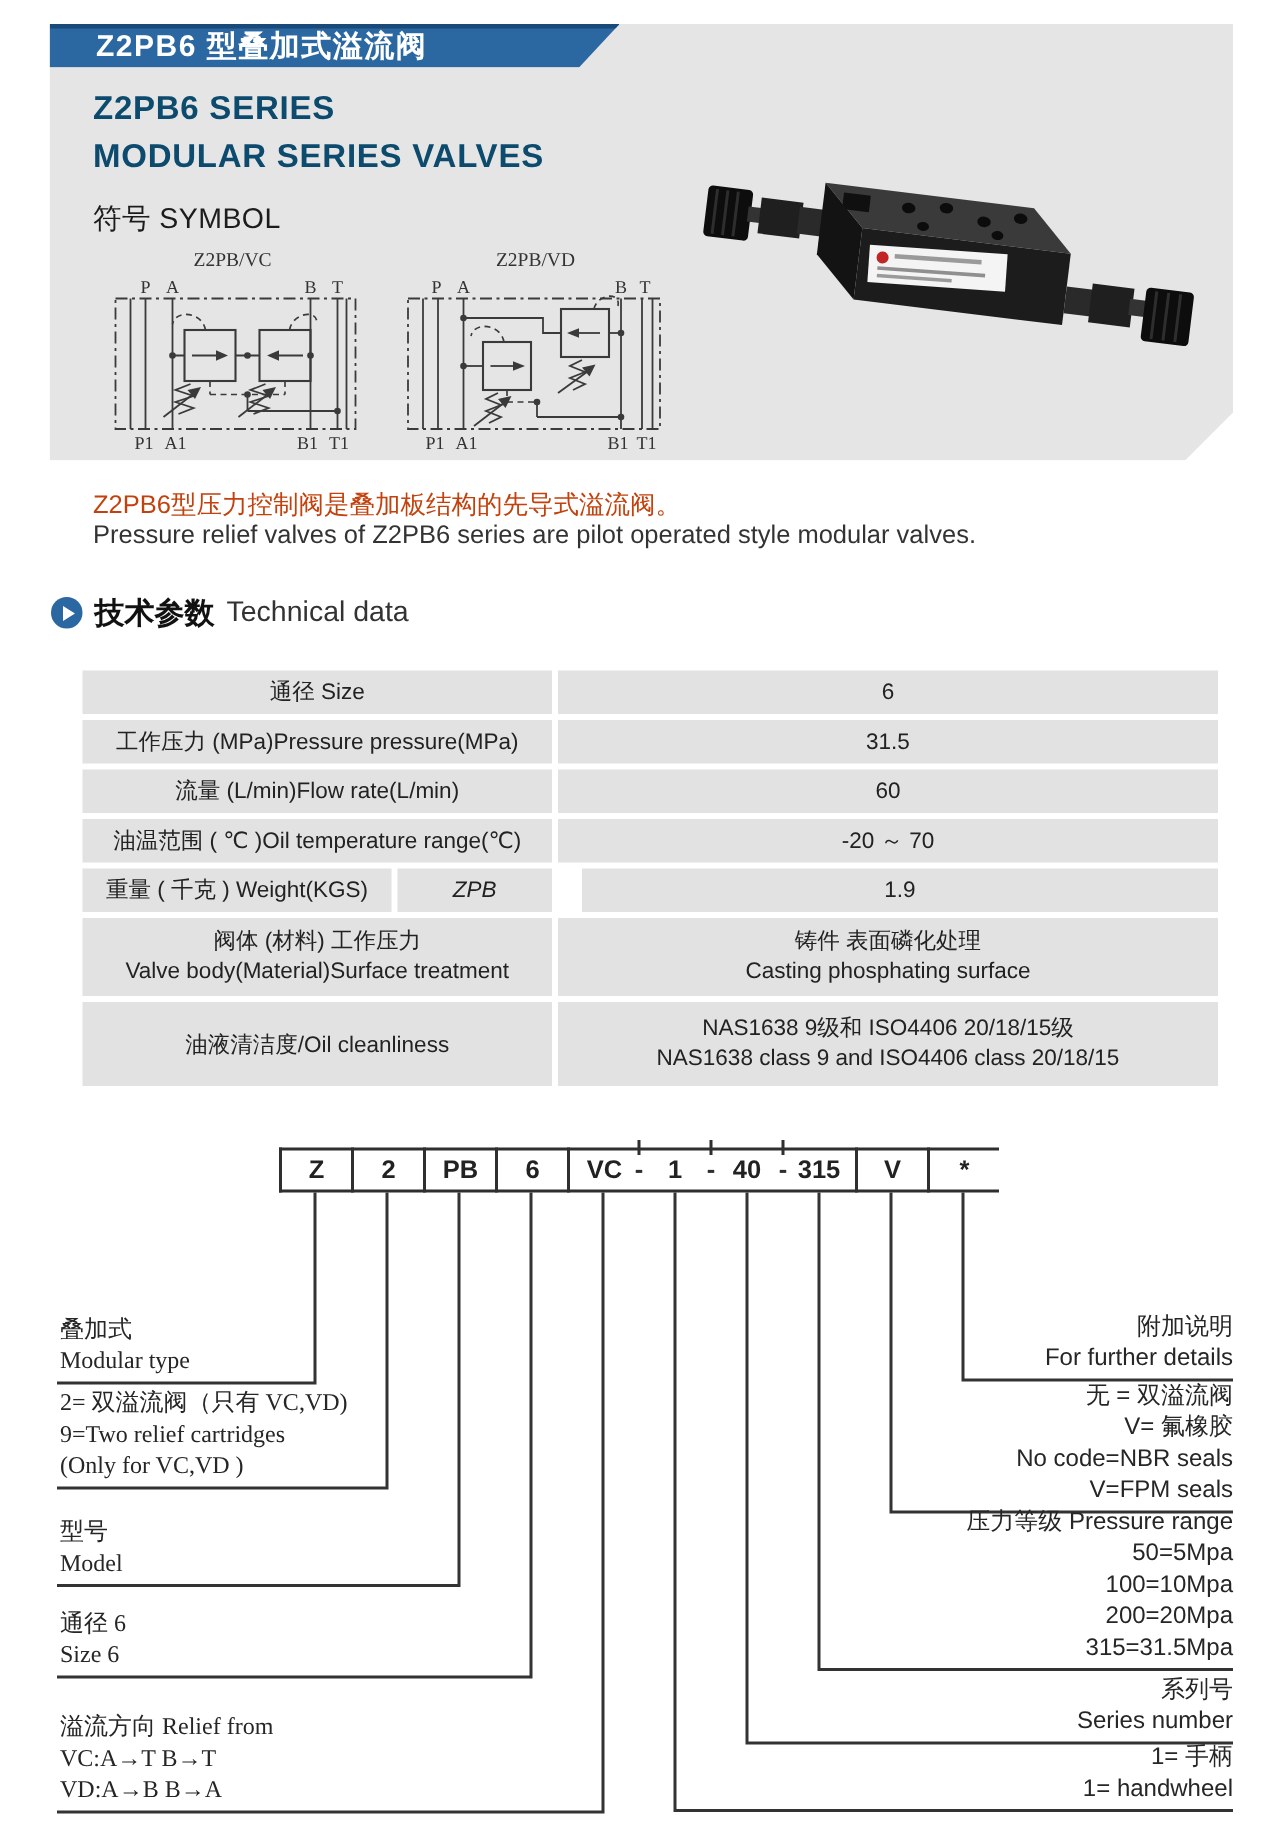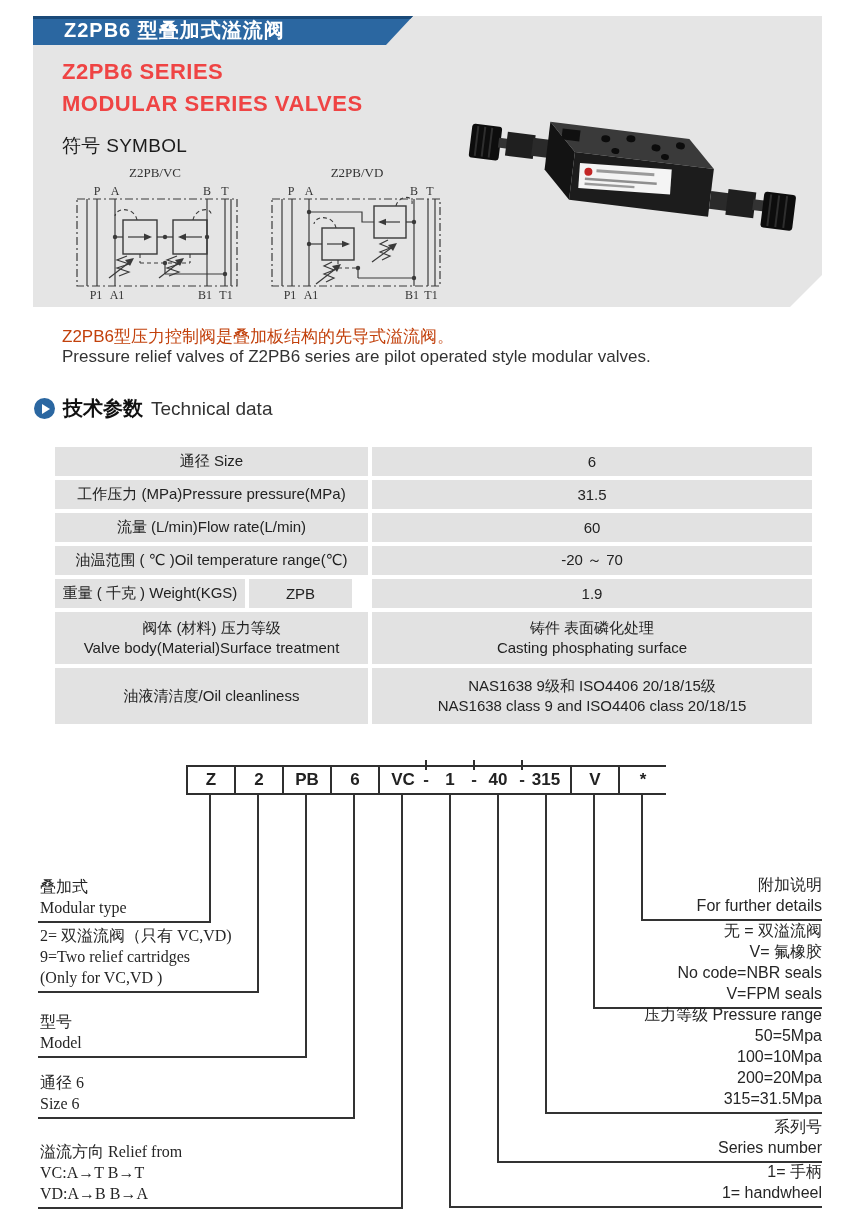--- a/index.html
+++ b/index.html
@@ -7,21 +7,21 @@
         font-family:"Liberation Sans","DejaVu Sans",sans-serif;color:#2b2b2b;}
 
   
   .backdrop{position:absolute;left:33px;top:16px;width:789px;height:291px;background:#e5e5e5;
             clip-path:polygon(0 0,100% 0,100% calc(100% - 32px),calc(100% - 32px) 100%,0 100%);}
   .banner{position:absolute;left:33px;top:16px;width:380px;height:29px;background:#2b67a1;
           clip-path:polygon(0 0,100% 0,calc(100% - 27px) 100%,0 100%);
           box-shadow:inset 0 3px 0 #1a4a79;display:flex;align-items:center;padding-left:31px;box-sizing:border-box;}
   .banner .t{color:#fff;font-size:20px;font-weight:bold;letter-spacing:1px;}
   .series-title{position:absolute;left:62px;top:56px;font-size:22px;line-height:32px;font-weight:600;
-                color:#ef4444;letter-spacing:.5px;}
+                color:#0c4a6e;letter-spacing:.5px;}
   .symbol-heading{position:absolute;left:62px;top:133px;font-size:19px;font-weight:normal;color:#1c1c1c;letter-spacing:.3px;}
 
   
   .schем{position:absolute;}
   svg .ln{stroke:#3a3a3a;stroke-width:1.2;fill:none;}
   svg .dd{stroke:#3a3a3a;stroke-width:1.2;fill:none;stroke-dasharray:8 3 2 3;}
   svg .ds{stroke:#3a3a3a;stroke-width:1.1;fill:none;stroke-dasharray:4 3;}
   svg .bx{stroke:#3a3a3a;stroke-width:1.4;fill:none;}
   svg .dot{fill:#3a3a3a;}
   svg .ah{fill:#3a3a3a;}
@@ -39,22 +39,22 @@
   .tech-heading .zh{font-size:20px;font-weight:bold;color:#111;margin-right:8px;}
   .tech-heading .en{font-size:19px;color:#333;}
 
   
   .ttable{position:absolute;left:35px;top:447px;width:777px;}
   .trow{display:flex;margin-bottom:4px;padding-left:20px;}
   .cell{background:#e2e2e2;display:flex;align-items:center;justify-content:center;text-align:center;
         font-size:15px;color:#222;box-sizing:border-box;}
   .cell.two{flex-direction:column;line-height:20px;}
   .lab{width:313px;margin-right:4px;}
-  .lab1{width:190px;margin-right:4px;}
-  .lab2{width:103px;margin-right:20px;}
+  .lab1{width:206px;margin-right:4px;}
+  .lab2{width:103px;margin-right:20px;font-style:italic;}
   .val{flex:1;}
   .h29{height:29px;}.h52{height:52px;}.h56{height:56px;}
 
   
   .code-boxes{position:absolute;left:186px;top:765px;display:flex;}
   .cbox{width:48px;height:30px;border:2px solid #2f2f2f;border-right:0;background:#fff;
         display:flex;align-items:center;justify-content:center;font-size:17px;font-weight:600;color:#222;box-sizing:border-box;}
   .cbox.nol{border-left:0;}
   .cbox:last-child{border-right:2px solid #2f2f2f;}
   .dash{position:absolute;top:0;width:14px;height:30px;display:flex;align-items:center;justify-content:center;
@@ -237,21 +237,21 @@
       <div class="cell lab h29">油温范围 ( ℃ )Oil temperature range(℃)</div>
       <div class="cell val h29">-20 ～ 70</div>
     </div>
     <div class="trow">
       <div class="cell lab1 h29">重量 ( 千克 ) Weight(KGS)</div>
       <div class="cell lab2 h29">ZPB</div>
       <div class="cell val h29">1.9</div>
     </div>
     <div class="trow">
       <div class="cell lab h52 two">
-        <div>阀体 (材料) 压力等级</div>
+        <div>阀体 (材料) 工作压力</div>
         <div>Valve body(Material)Surface treatment</div>
       </div>
       <div class="cell val h52 two">
         <div>铸件 表面磷化处理</div>
         <div>Casting phosphating surface</div>
       </div>
     </div>
     <div class="trow">
       <div class="cell lab h56">油液清洁度/Oil cleanliness</div>
       <div class="cell val h56 two">

